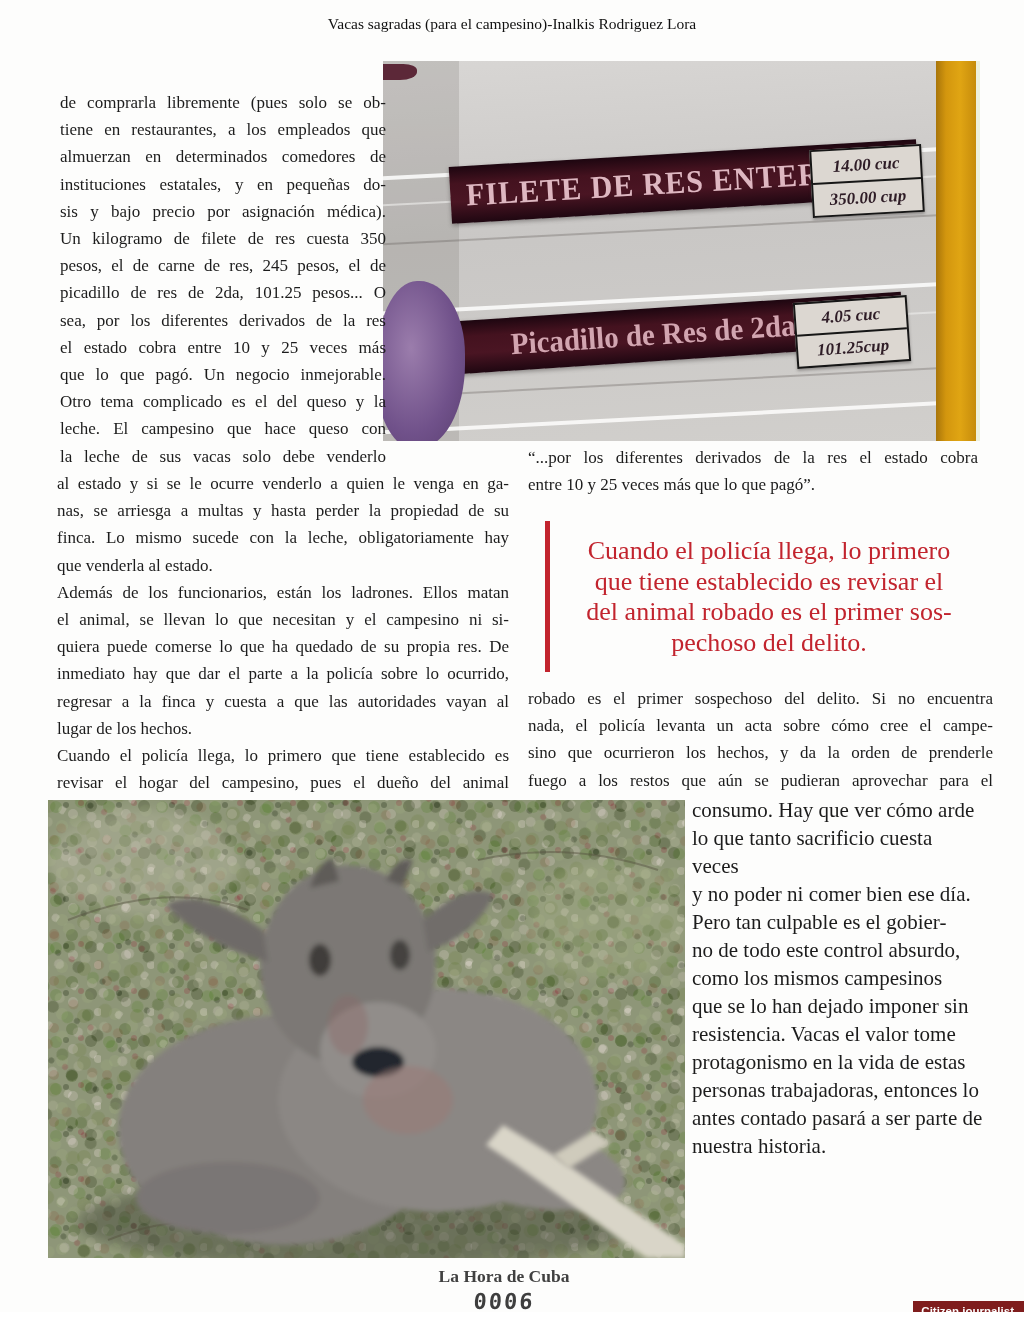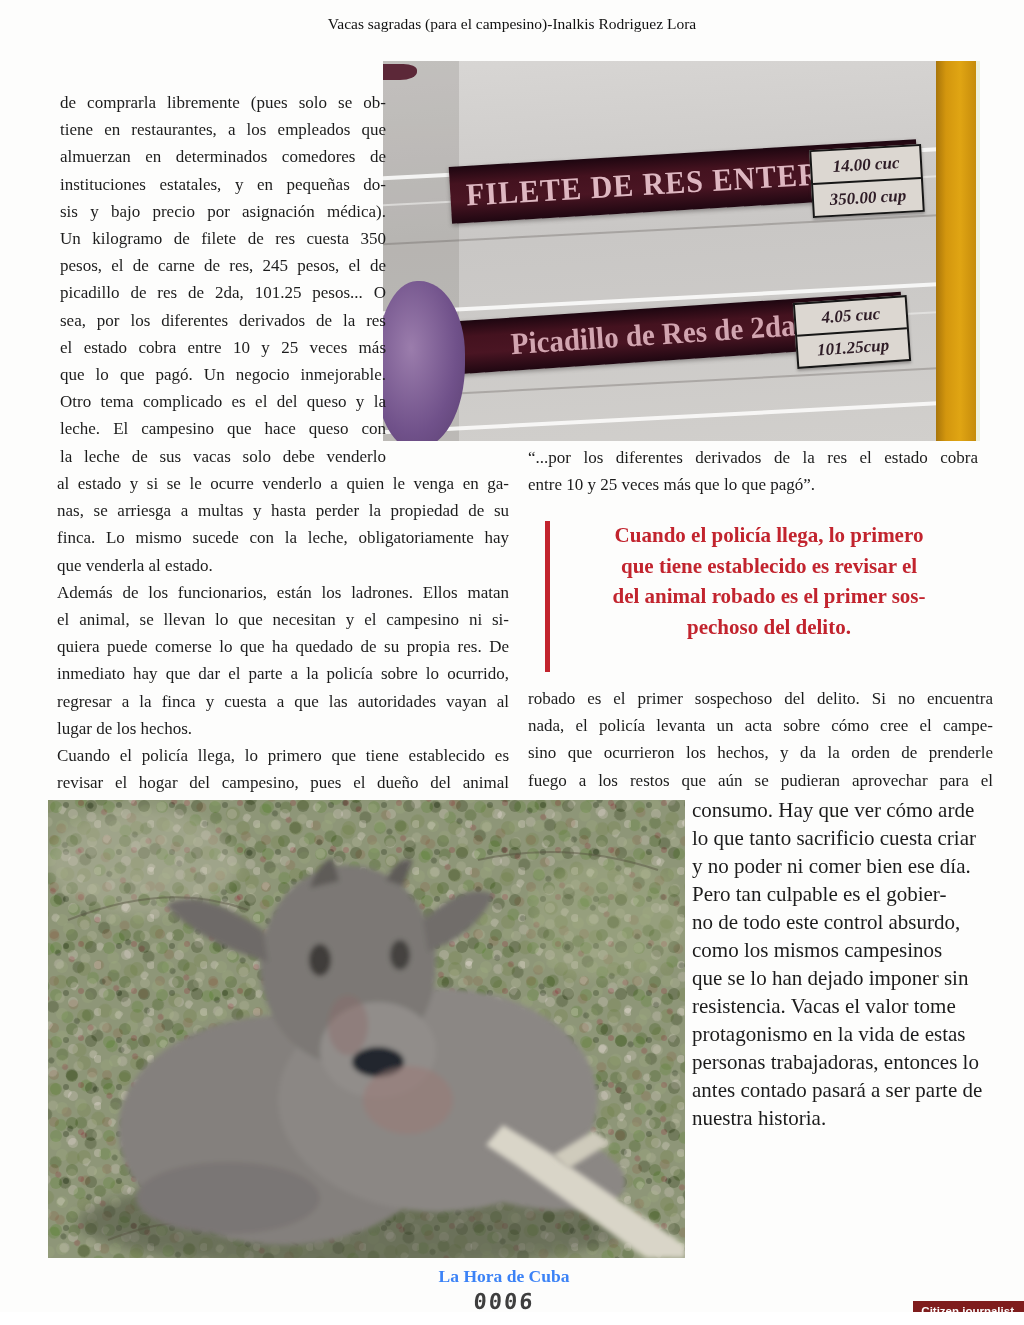--- a/index.html
+++ b/index.html
@@ -48,28 +48,28 @@
   .tline { text-align:justify; text-align-last:justify; }
   .tline.pend { text-align-last:left; }
   .narrow-col { left:60px;  top:89px;  width:326px; }
   .wide-col   { left:57px;  top:470px; width:452px; }
   .caption    { left:528px; top:444px; width:450px; }
   .right-col  { left:528px; top:685px; width:465px; }
   .side-col   { left:692px; top:796px; width:292px; font-size:21px; line-height:28px;font-family:Liberation Serif, serif; }
   .side-col .tline { text-align:left; text-align-last:left; }
 
   .quote-bar  { position:absolute; left:545px; top:521px; width:5px; height:151px; background:#c2242e; }
-  .pull-quote { position:absolute; left:560px; top:520px; width:418px; color:#c2242e;
-                font-weight:bold; font-size:21px; line-height:30.5px; }
+  .pull-quote { position:absolute; left:560px; top:536px; width:418px; color:#c2242e;
+                font-weight:normal; font-size:26px; line-height:30.5px; }
   .qline { text-align:center; }
 
   .calf-photo { position:absolute; left:48px; top:800px; width:637px; height:458px; }
 
   .footer-pub { position:absolute; top:1266px; left:0; width:1008px; text-align:center;
-                font-weight:bold; font-size:17.5px; color:#3b82f6; }
+                font-weight:bold; font-size:17.5px; color:#404040; }
   .footer-num { position:absolute; top:1289px; left:0; width:1008px; text-align:center;
                 font-family:"DejaVu Sans Mono",monospace; font-weight:bold; font-size:22px;
                 letter-spacing:2px; color:#3e3e3e; transform:skewX(-4deg); }
   .badge { position:absolute; top:1301px; right:0; background:#7f1d1d; color:#ffffff;
            font-family:"Liberation Sans",sans-serif; font-weight:bold; font-size:11.5px;
            padding:4px 10px 5px 8px; }
 </style>
 </head>
 <body>
 
@@ -213,21 +213,21 @@
         <ellipse cx="360" cy="300" rx="45" ry="34" fill="#9b7a76" opacity="0.55"></ellipse>
         <ellipse cx="300" cy="225" rx="20" ry="30" fill="#8d6a66" opacity="0.4"></ellipse>
       </g>
       <path d="M455,325 L505,355 L637,445 L637,458 L598,458 L468,365 L438,345 Z" fill="#d9d5c8" filter="url(#soft)"></path>
       <path d="M505,355 L547,330 L562,343 L520,369 Z" fill="#cfcbbc" filter="url(#soft)"></path>
     </svg>
   </div>
 
   <div class="tcol side-col">
       <div class="tline">consumo. Hay que ver cómo arde</div>
-      <div class="tline">lo que tanto sacrificio cuesta criar</div>
+      <div class="tline">lo que tanto sacrificio cuesta veces</div>
       <div class="tline">y no poder ni comer bien ese día.</div>
       <div class="tline">Pero tan culpable es el gobier-</div>
       <div class="tline">no de todo este control absurdo,</div>
       <div class="tline">como los mismos campesinos</div>
       <div class="tline">que se lo han dejado imponer sin</div>
       <div class="tline">resistencia. Vacas el valor tome</div>
       <div class="tline">protagonismo en la vida de estas</div>
       <div class="tline">personas trabajadoras, entonces lo</div>
       <div class="tline">antes contado pasará a ser parte de</div>
       <div class="tline">nuestra historia.</div>

